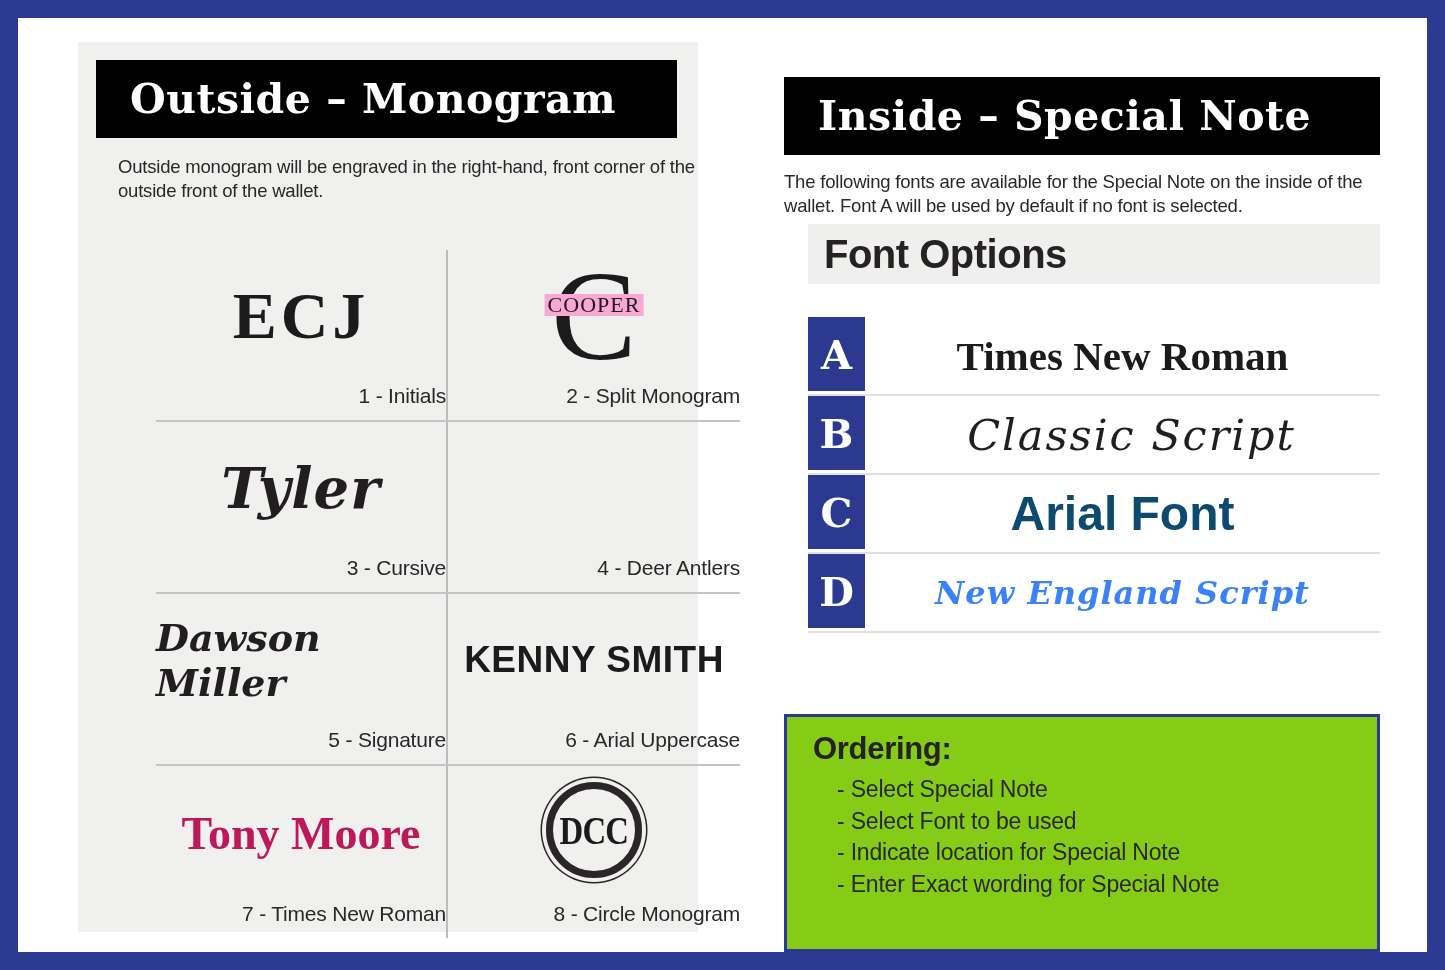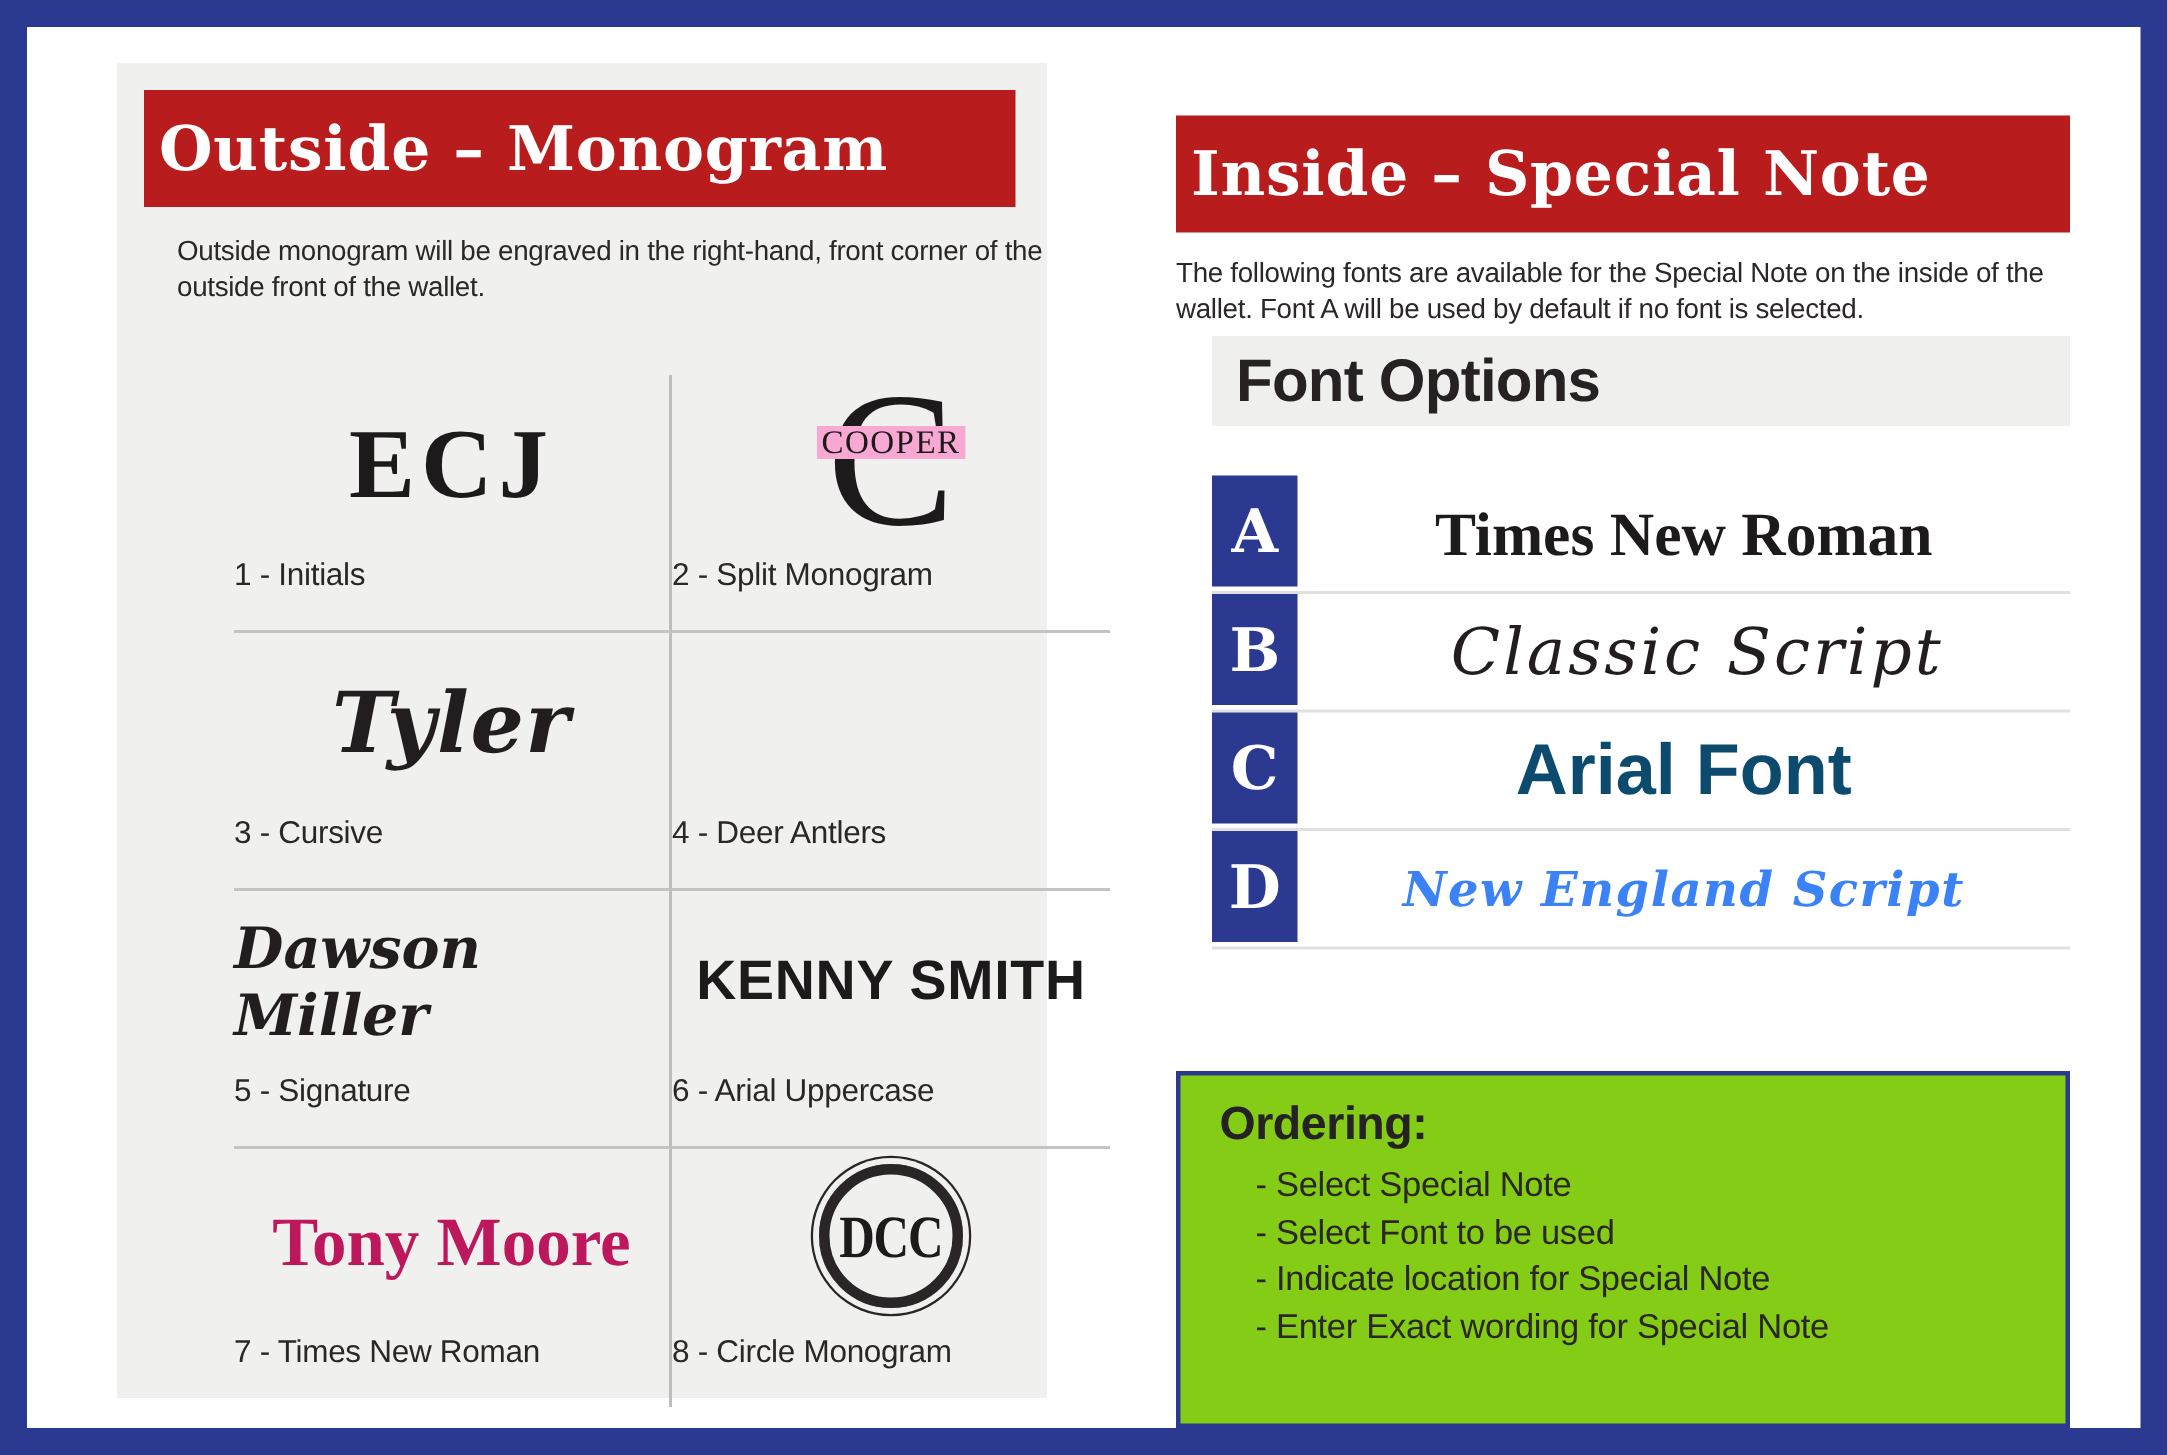--- a/index.html
+++ b/index.html
@@ -10,23 +10,23 @@
     background:#ffffff;
     border:18px solid #2b3990;
     overflow:hidden;
     font-family:"Liberation Sans", sans-serif;
     color:#231f20;
   }
 
   
   .hdr {
     position:absolute;
-    background:#b91c1c;
+    background:#000000;
     display:flex; align-items:center;
-    padding-left:10px;
+    padding-left:34px;
   }
   .hdr .hdr-text {
     font-family:"DejaVu Serif", serif;
     font-weight:700;
     font-size:41px;
     color:#ffffff;
     letter-spacing:0.5px;
     white-space:nowrap;
   }
   .desc {
@@ -50,22 +50,22 @@
   .grid {
     position:absolute;
     left:78px; top:208px;
     width:584px;
     display:grid;
     grid-template-columns:292px 292px;
     grid-template-rows:repeat(4, 172px);
   }
   .cell {
     display:flex; flex-direction:column;
-    align-items:flex-start; justify-content:flex-end;
-    padding-bottom:24px;
+    align-items:flex-end; justify-content:flex-end;
+    padding-bottom:12px;
     overflow:visible;
   }
   .cell:nth-child(odd)   { border-right:2px solid #bdbdbd; }
   .cell:nth-child(-n+6)  { border-bottom:2px solid #c4c4c4; }
   .sample {
     flex:1 1 auto;
     display:flex; align-items:center; justify-content:center;
     width:100%;
   }
   .cell-label {

